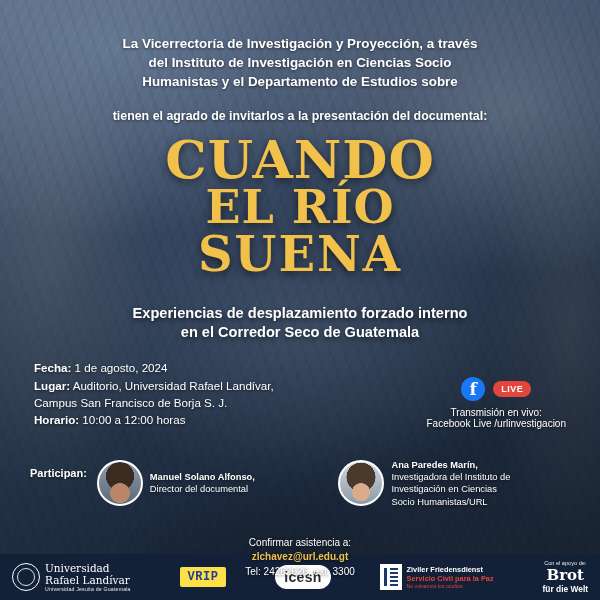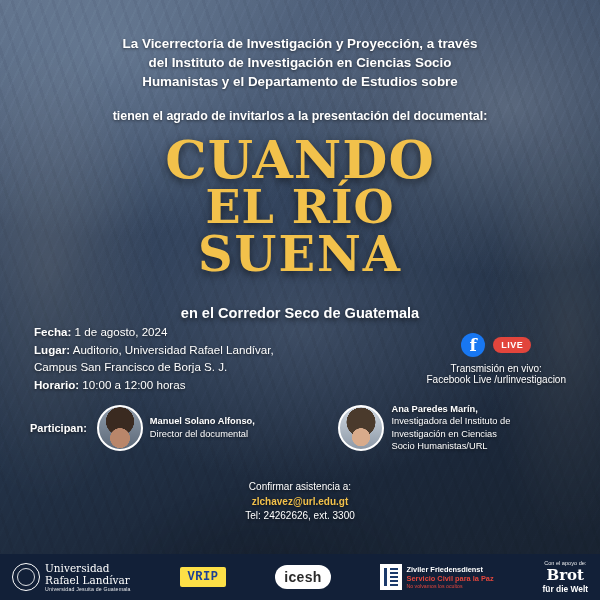--- a/index.html
+++ b/index.html
@@ -109,25 +109,26 @@
     color: #ffffff;
     font-size: 14.6px;
     font-weight: bold;
     line-height: 1.35;
     text-shadow: 0 2px 5px rgba(0,0,0,0.6);
   }
 
   
   .details {
     position: relative;
+    margin-top: 16px;
     padding: 0 34px;
     color: #ffffff;
     display: flex;
     justify-content: space-between;
-    align-items: center;
+    align-items: flex-end;
   }
   .details .left {
     font-size: 11.6px;
     line-height: 1.5;
     text-shadow: 0 1px 3px rgba(0,0,0,0.6);
   }
   .details .left b { font-weight: bold; }
   .details .right {
     text-align: center;
     padding-top: 2px;
@@ -182,20 +183,21 @@
     font-size: 11px;
     font-weight: bold;
     text-shadow: 0 1px 3px rgba(0,0,0,0.6);
     white-space: nowrap;
   }
   .person {
     display: flex;
     align-items: center;
     gap: 7px;
     flex: 1;
+    margin-top: 20px;
   }
   .avatar {
     width: 42px;
     height: 42px;
     border-radius: 50%;
     border: 2px solid #ffffff;
     flex: none;
     overflow: hidden;
     position: relative;
     background: #6d7a8c;
@@ -316,20 +318,21 @@
 
     <div class="invite">tienen el agrado de invitarlos a la presentación del documental:</div>
 
     <div class="title-wrap">
       <div class="t1">CUANDO</div>
       <div class="t2">EL RÍO</div>
       <div class="t3">SUENA</div>
     </div>
 
     <div class="subtitle">
+      <div>Experiencias de desplazamiento forzado interno</div>
       <div>en el Corredor Seco de Guatemala</div>
     </div>
 
     <div class="details">
       <div class="left">
         <div>
           <b>Fecha:</b>
           <span>1 de agosto, 2024</span>
         </div>
         <div>

